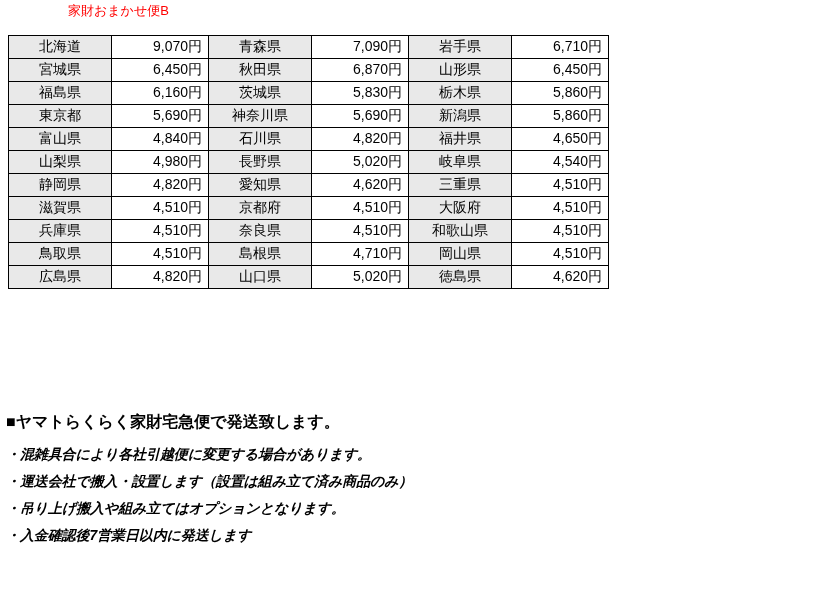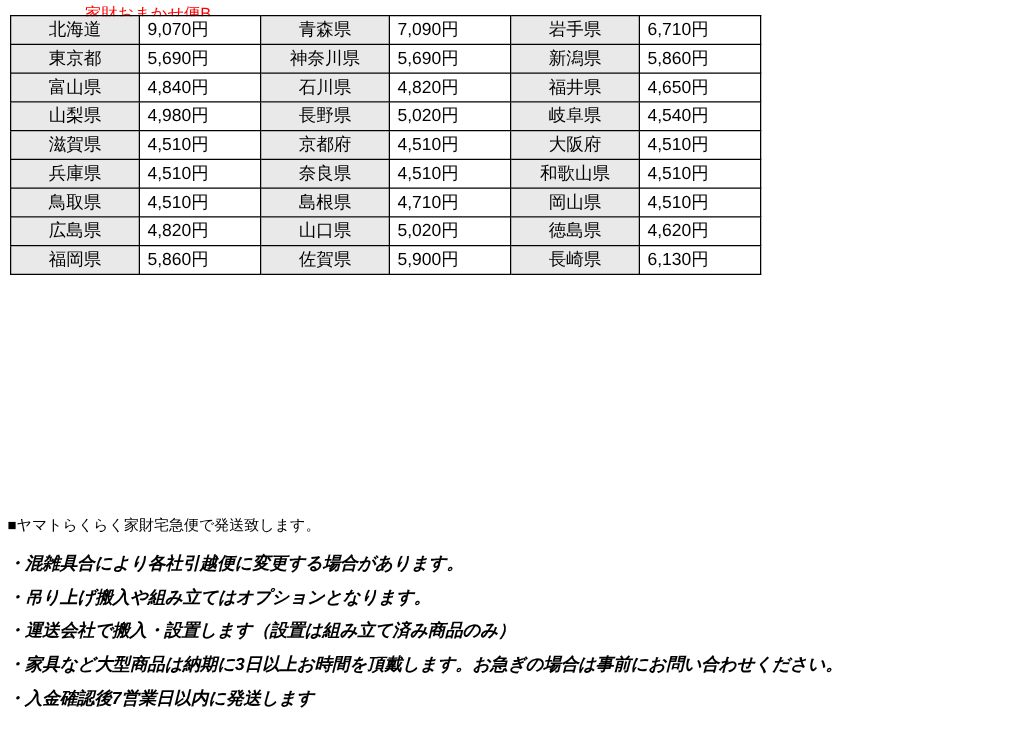--- a/index.html
+++ b/index.html
@@ -25,21 +25,21 @@
     top: 2px;
     font-size: 13px;
     color: #ff0000;
     font-weight: 400;
     letter-spacing: 0px;
     white-space: nowrap;
   }
   table.fee-table {
     position: absolute;
     left: 8px;
-    top: 12px;
+    top: 35px;
     border-collapse: collapse;
     table-layout: fixed;
     width: 504px;
     padding-left: 12px;
   }
   table.fee-table td {
     border: 1px solid #000000;
     height: 22px;
     font-size: 14px;
     padding: 0 6px;
@@ -47,38 +47,38 @@
     overflow: hidden;
   }
   td.pref {
     width: 90px;
     text-align: center;
     background: #e9e9e9;
     font-weight: 400;
   }
   td.price {
     width: 84px;
-    text-align: left;
+    text-align: right;
     background: #ffffff;
   }
   td.empty {
     background: #e9e9e9;
   }
   td.empty-price {
     background: #ffffff;
   }
   .notes {
     position: absolute;
     left: 6px;
     top: 412px;
     width: 810px;
   }
   .note-head {
-    font-size: 12px;
-    font-weight: 400;
+    font-size: 16px;
+    font-weight: 700;
     margin: 0 0 13px 0;
     white-space: nowrap;
   }
   .note-line {
     font-size: 14px;
     font-weight: 700;
     margin: 0 0 9px 0;
     white-space: nowrap;
     letter-spacing: -0.1px;
     font-style: italic;
@@ -95,20 +95,36 @@
     <tbody>
       <tr>
         <td class="pref">北海道</td>
         <td class="price">9,070円</td>
         <td class="pref">青森県</td>
         <td class="price">7,090円</td>
         <td class="pref">岩手県</td>
         <td class="price">6,710円</td>
       </tr>
       <tr>
+        <td class="pref">宮城県</td>
+        <td class="price">6,450円</td>
+        <td class="pref">秋田県</td>
+        <td class="price">6,870円</td>
+        <td class="pref">山形県</td>
+        <td class="price">6,450円</td>
+      </tr>
+      <tr>
+        <td class="pref">福島県</td>
+        <td class="price">6,160円</td>
+        <td class="pref">茨城県</td>
+        <td class="price">5,830円</td>
+        <td class="pref">栃木県</td>
+        <td class="price">5,860円</td>
+      </tr>
+      <tr>
         <td class="pref">東京都</td>
         <td class="price">5,690円</td>
         <td class="pref">神奈川県</td>
         <td class="price">5,690円</td>
         <td class="pref">新潟県</td>
         <td class="price">5,860円</td>
       </tr>
       <tr>
         <td class="pref">富山県</td>
         <td class="price">4,840円</td>
@@ -117,20 +133,28 @@
         <td class="pref">福井県</td>
         <td class="price">4,650円</td>
       </tr>
       <tr>
         <td class="pref">山梨県</td>
         <td class="price">4,980円</td>
         <td class="pref">長野県</td>
         <td class="price">5,020円</td>
         <td class="pref">岐阜県</td>
         <td class="price">4,540円</td>
+      </tr>
+      <tr>
+        <td class="pref">静岡県</td>
+        <td class="price">4,820円</td>
+        <td class="pref">愛知県</td>
+        <td class="price">4,620円</td>
+        <td class="pref">三重県</td>
+        <td class="price">4,510円</td>
       </tr>
       <tr>
         <td class="pref">滋賀県</td>
         <td class="price">4,510円</td>
         <td class="pref">京都府</td>
         <td class="price">4,510円</td>
         <td class="pref">大阪府</td>
         <td class="price">4,510円</td>
       </tr>
       <tr>
@@ -150,34 +174,25 @@
         <td class="price">4,510円</td>
       </tr>
       <tr>
         <td class="pref">広島県</td>
         <td class="price">4,820円</td>
         <td class="pref">山口県</td>
         <td class="price">5,020円</td>
         <td class="pref">徳島県</td>
         <td class="price">4,620円</td>
       </tr>
-      <tr>
-        <td class="pref">福岡県</td>
-        <td class="price">5,860円</td>
-        <td class="pref">佐賀県</td>
-        <td class="price">5,900円</td>
-        <td class="pref">長崎県</td>
-        <td class="price">6,130円</td>
-      </tr>
     </tbody>
   </table>
 
   <div class="notes">
     <p class="note-head">■ヤマトらくらく家財宅急便で発送致します。</p>
     <p class="note-line">・混雑具合により各社引越便に変更する場合があります。</p>
+    <p class="note-line">・運送会社で搬入・設置します（設置は組み立て済み商品のみ）</p>
     <p class="note-line">・吊り上げ搬入や組み立てはオプションとなります。</p>
-    <p class="note-line">・運送会社で搬入・設置します（設置は組み立て済み商品のみ）</p>
-    <p class="note-line">・家具など大型商品は納期に3日以上お時間を頂戴します。お急ぎの場合は事前にお問い合わせください。</p>
     <p class="note-line">・入金確認後7営業日以内に発送します</p>
 
   </div>
 
 </div>
 
 </body></html>

